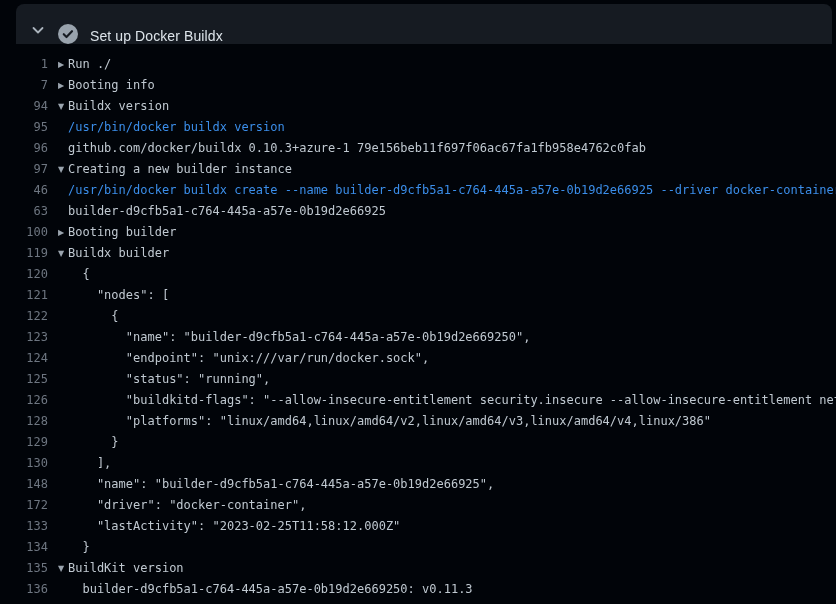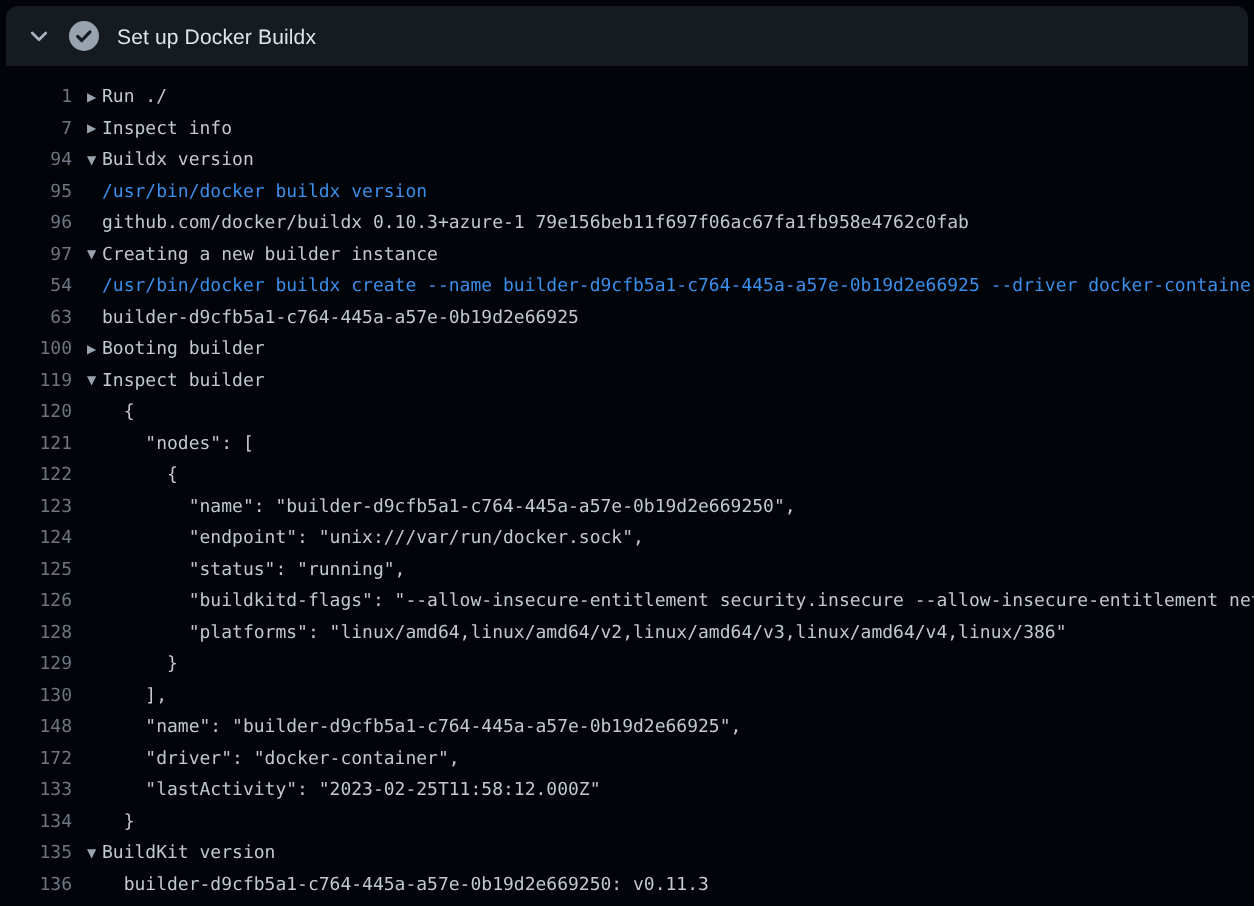--- a/index.html
+++ b/index.html
@@ -3,24 +3,24 @@
 <meta charset="utf-8">
 <style>
   html,body{margin:0;padding:0;}
   body{
     width:836px;height:604px;
     background:var(--bg,#010409);
     overflow:hidden;
     font-family:"Liberation Sans","DejaVu Sans",sans-serif;
   }
   .step-header{
-    position:absolute;top:4px;left:4px;right:4px;height:40px;
+    position:absolute;top:4px;left:16px;right:4px;height:40px;
     background:var(--panel,#161b22);
     border-radius:8px 8px 0 0;
-    display:flex;align-items:center;
+    display:flex;align-items:flex-end;
     cursor:pointer;
   }
   .chev-btn{
     width:28px;height:28px;margin-left:8px;
     display:flex;align-items:center;justify-content:center;
     background:transparent;border:none;border-radius:6px;cursor:pointer;
   }
   .chev-btn svg{display:block;}
   .status-icon{
     margin-left:6px;width:20px;height:20px;display:flex;align-items:center;justify-content:center;
@@ -69,29 +69,29 @@
     <svg width="20" height="20" viewBox="0 0 16 16">
       <circle cx="8" cy="8" r="8" fill="#99a3ad"></circle>
       <path d="M4.6 8.2l2.2 2.2 4.4-4.6" fill="none" stroke="#161b22" stroke-width="1.7" stroke-linecap="round" stroke-linejoin="round"></path>
     </svg>
   </span>
   <span class="step-title">Set up Docker Buildx</span>
 </div>
 
 <div class="log-area" id="log-rows">
     <div class="log-row"><span class="ln">1</span><span class="arrow">▶</span><span class="lt group-collapsed">Run ./</span></div>
-    <div class="log-row"><span class="ln">7</span><span class="arrow">▶</span><span class="lt group-collapsed">Inspect info</span></div>
+    <div class="log-row"><span class="ln">7</span><span class="arrow">▶</span><span class="lt group-collapsed">Booting info</span></div>
     <div class="log-row"><span class="ln">94</span><span class="arrow">▼</span><span class="lt group-expanded">Buildx version</span></div>
     <div class="log-row"><span class="ln">95</span><span class="arrow"></span><span class="lt command">/usr/bin/docker buildx version</span></div>
     <div class="log-row"><span class="ln">96</span><span class="arrow"></span><span class="lt output">github.com/docker/buildx 0.10.3+azure-1 79e156beb11f697f06ac67fa1fb958e4762c0fab</span></div>
     <div class="log-row"><span class="ln">97</span><span class="arrow">▼</span><span class="lt group-expanded">Creating a new builder instance</span></div>
-    <div class="log-row"><span class="ln">54</span><span class="arrow"></span><span class="lt command">/usr/bin/docker buildx create --name builder-d9cfb5a1-c764-445a-a57e-0b19d2e66925 --driver docker-container</span></div>
+    <div class="log-row"><span class="ln">46</span><span class="arrow"></span><span class="lt command">/usr/bin/docker buildx create --name builder-d9cfb5a1-c764-445a-a57e-0b19d2e66925 --driver docker-container</span></div>
     <div class="log-row"><span class="ln">63</span><span class="arrow"></span><span class="lt output">builder-d9cfb5a1-c764-445a-a57e-0b19d2e66925</span></div>
     <div class="log-row"><span class="ln">100</span><span class="arrow">▶</span><span class="lt group-collapsed">Booting builder</span></div>
-    <div class="log-row"><span class="ln">119</span><span class="arrow">▼</span><span class="lt group-expanded">Inspect builder</span></div>
+    <div class="log-row"><span class="ln">119</span><span class="arrow">▼</span><span class="lt group-expanded">Buildx builder</span></div>
     <div class="log-row"><span class="ln">120</span><span class="arrow"></span><span class="lt output">  {</span></div>
     <div class="log-row"><span class="ln">121</span><span class="arrow"></span><span class="lt output">    "nodes": [</span></div>
     <div class="log-row"><span class="ln">122</span><span class="arrow"></span><span class="lt output">      {</span></div>
     <div class="log-row"><span class="ln">123</span><span class="arrow"></span><span class="lt output">        "name": "builder-d9cfb5a1-c764-445a-a57e-0b19d2e669250",</span></div>
     <div class="log-row"><span class="ln">124</span><span class="arrow"></span><span class="lt output">        "endpoint": "unix:///var/run/docker.sock",</span></div>
     <div class="log-row"><span class="ln">125</span><span class="arrow"></span><span class="lt output">        "status": "running",</span></div>
     <div class="log-row"><span class="ln">126</span><span class="arrow"></span><span class="lt output">        "buildkitd-flags": "--allow-insecure-entitlement security.insecure --allow-insecure-entitlement network.host",</span></div>
     <div class="log-row"><span class="ln">128</span><span class="arrow"></span><span class="lt output">        "platforms": "linux/amd64,linux/amd64/v2,linux/amd64/v3,linux/amd64/v4,linux/386"</span></div>
     <div class="log-row"><span class="ln">129</span><span class="arrow"></span><span class="lt output">      }</span></div>
     <div class="log-row"><span class="ln">130</span><span class="arrow"></span><span class="lt output">    ],</span></div>

